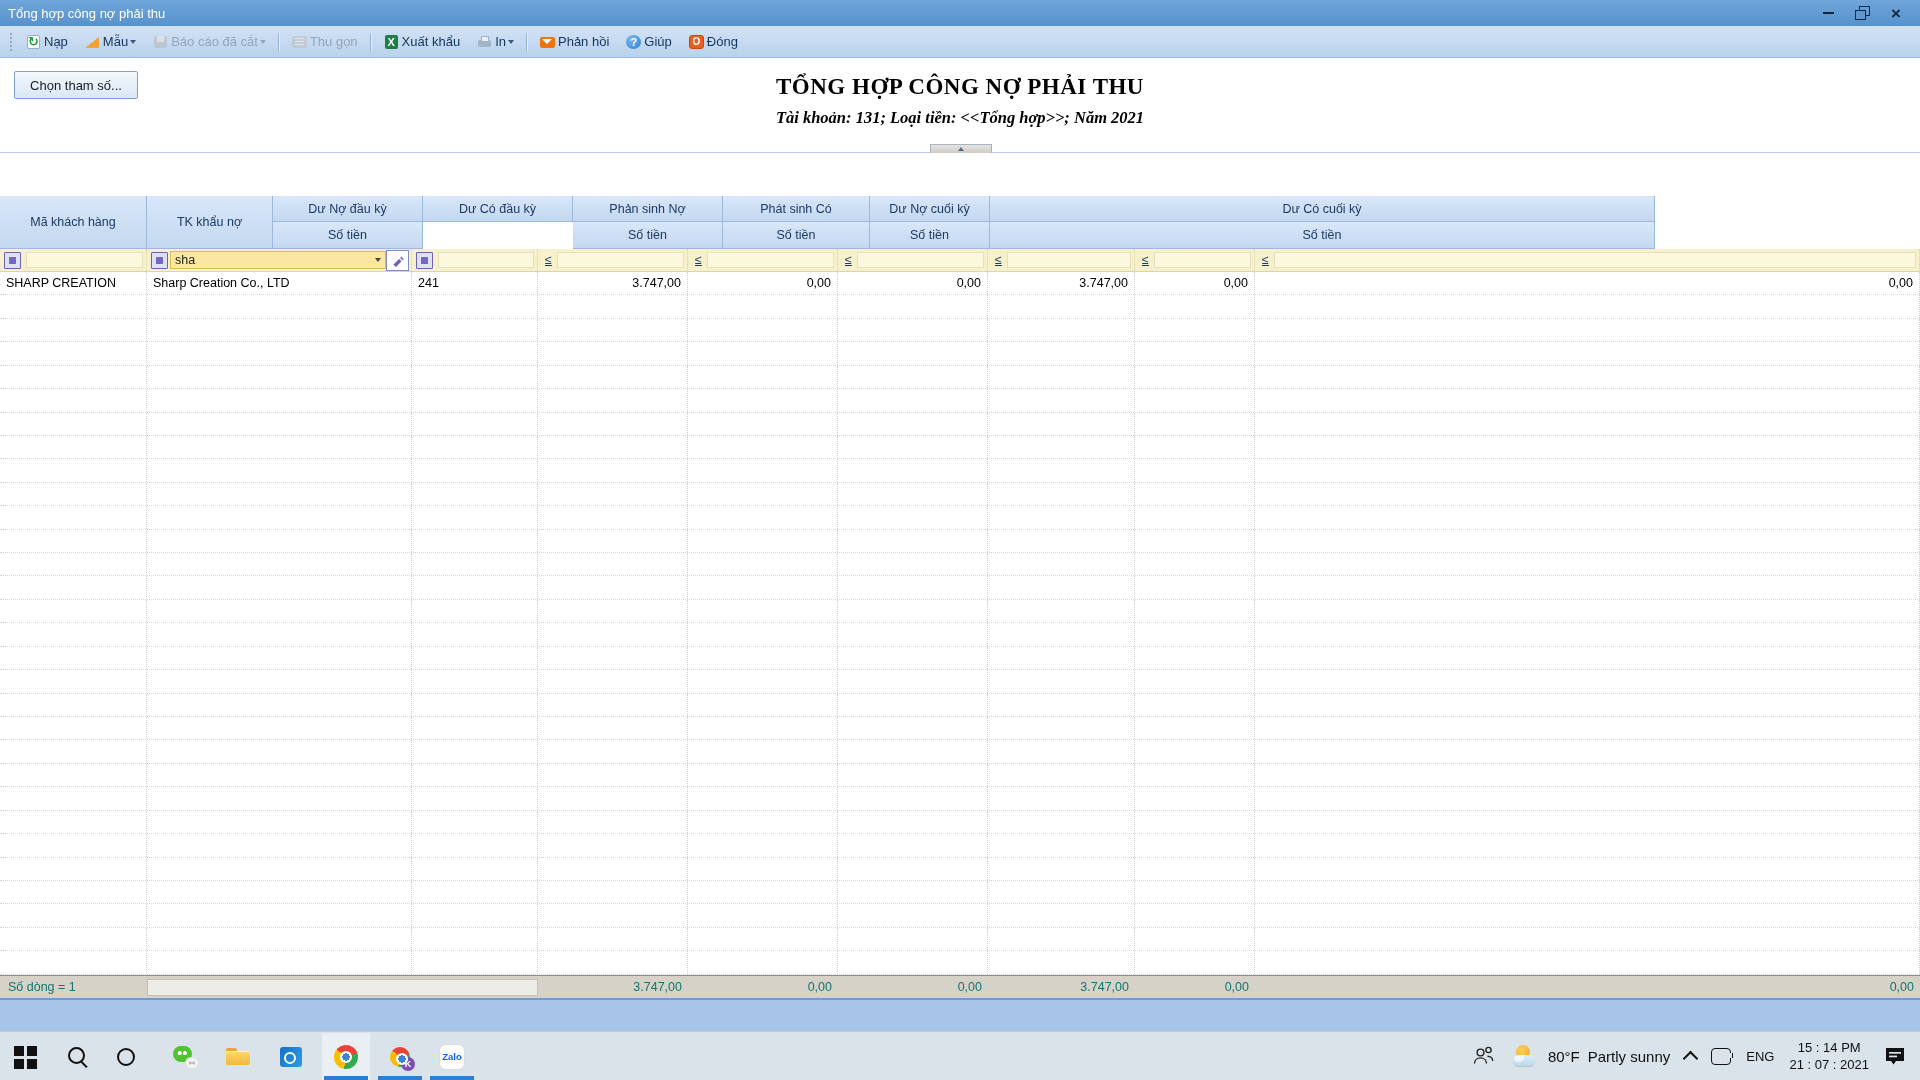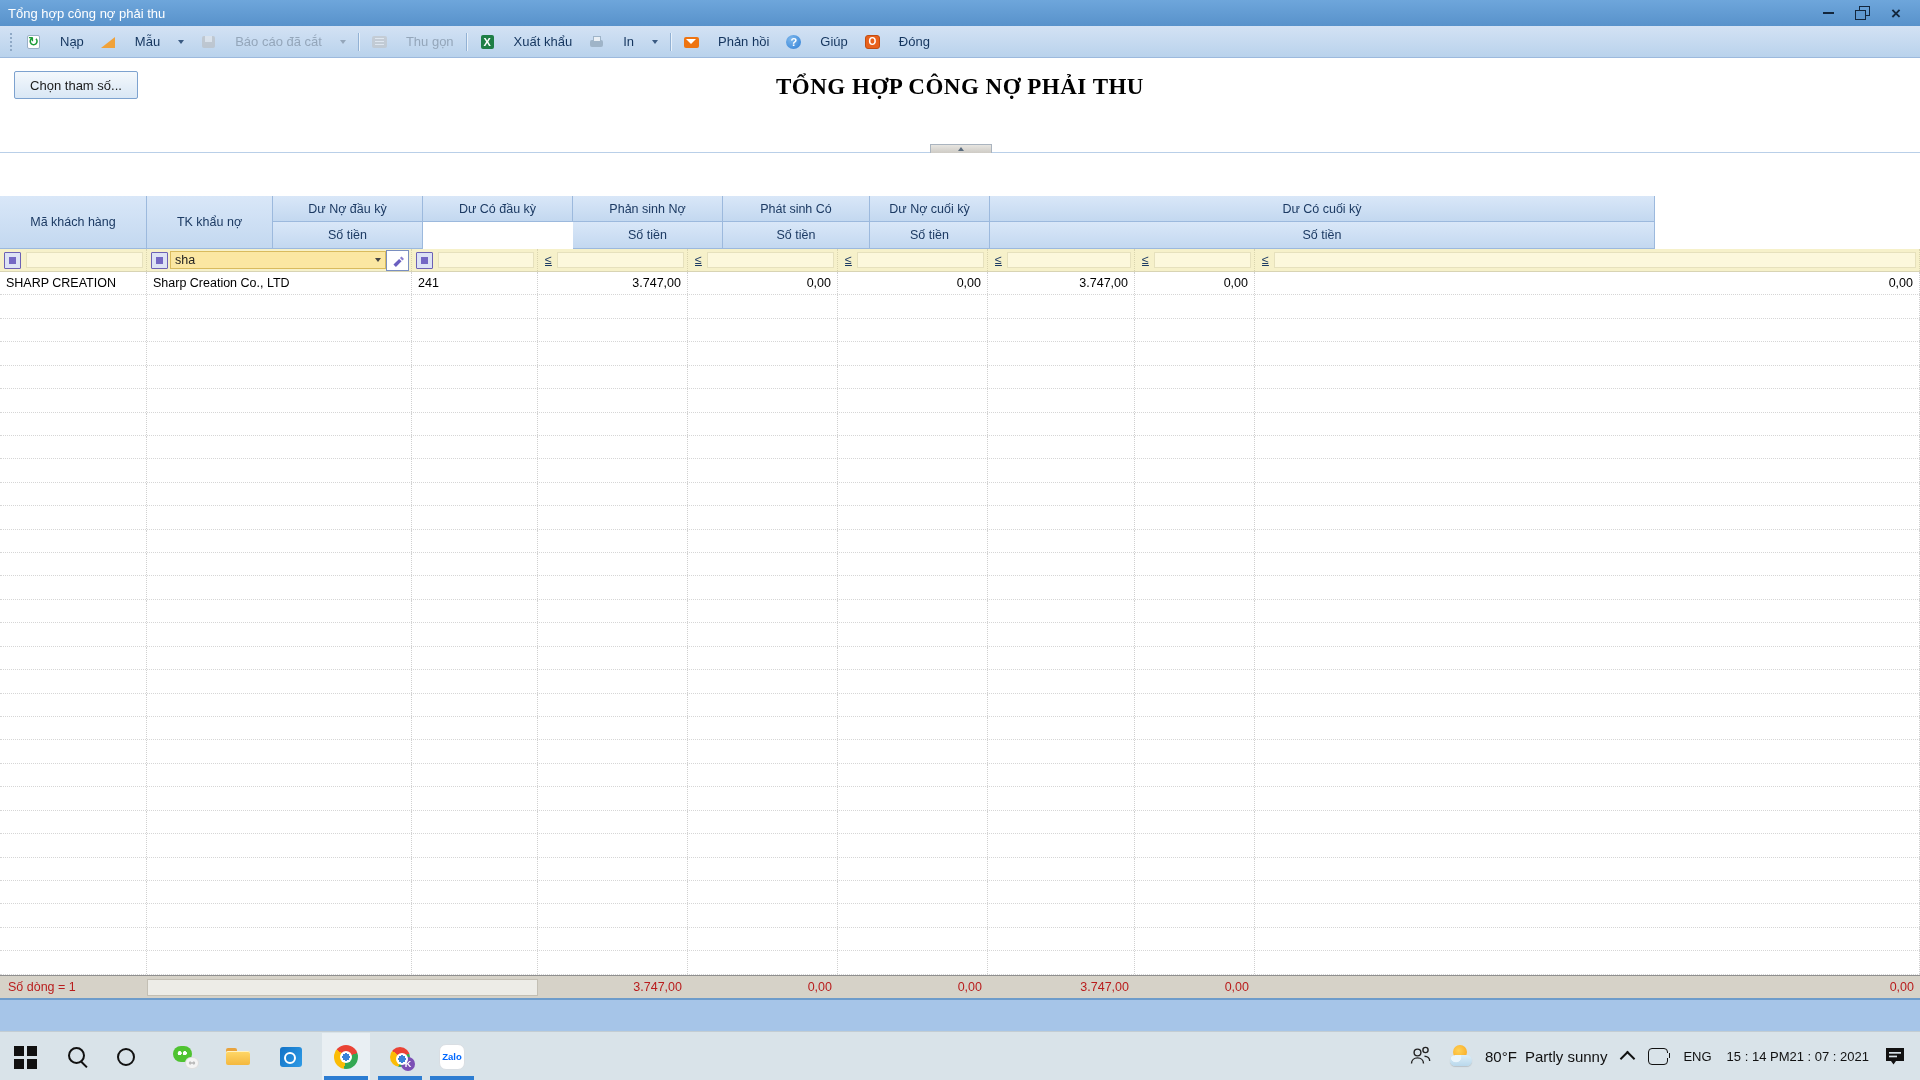--- a/index.html
+++ b/index.html
@@ -17,21 +17,21 @@
   .wc-restore::after{content:'';position:absolute;width:9px;height:8px;border:1.6px solid #13263c;right:10px;top:8px;background:#5f98cf;}
   .wc-close{font-size:17px;font-weight:bold;color:#13263c;line-height:1;}
 
   
   .toolbar{position:absolute;top:26px;left:0;width:100%;height:32px;
     background:linear-gradient(#d3e2f4,#b9d2ec);border-bottom:1px solid #9cb9dd;
     display:flex;align-items:center;padding-left:4px;box-sizing:border-box;}
   .tb-grip{width:5px;height:20px;margin:0 4px;
     background-image:radial-gradient(circle,#8fa9c6 1px,transparent 1.3px);
     background-size:4px 4px;background-repeat:repeat-y;background-position:center;}
-  .tb-item{display:flex;align-items:center;gap:18px;padding:3px 8px;border-radius:2px;color:#14355e;font-size:13px;}
+  .tb-item{display:flex;align-items:center;gap:2px;padding:3px 8px;border-radius:2px;color:#14355e;font-size:13px;}
   .tb-item.disabled{pointer-events:none;justify-content:flex-end;}
   .tb-item.disabled .lbl{color:#94a6ba;}
   .tb-item.disabled .ticon{filter:grayscale(1) opacity(.55);}
   .tb-item.disabled .drop{border-top-color:#94a6ba;}
   .tb-sep{width:1px;height:18px;background:#92b1d4;margin:0 4px;box-shadow:1px 0 0 #e8f1fa;}
   .drop{width:0;height:0;border:3.5px solid transparent;border-top:4.5px solid #3a5a82;margin-top:4px;}
   .ticon{width:17px;height:16px;position:relative;flex:none;}
   .t-refresh::before{content:'';position:absolute;inset:1px 2px;background:#fff;border:1px solid #9ab0c6;border-radius:2px;}
   .t-refresh::after{content:'↻';position:absolute;inset:0;display:flex;align-items:center;justify-content:center;color:#1d9c39;font-weight:bold;font-size:13px;}
   .t-template::after{content:'';position:absolute;left:1px;bottom:2px;width:0;height:0;border-left:14px solid transparent;border-bottom:11px solid #f0a23a;}
@@ -95,21 +95,21 @@
     display:flex;align-items:center;justify-content:center;}
 
   .grid-rows{position:absolute;top:272px;left:0;width:1920px;height:703px;overflow:hidden;background:#fff;}
   .grow{display:flex;height:23.43px;border-bottom:1px dotted #d6d6d6;box-sizing:border-box;}
   .cell{height:100%;border-right:1px dotted #d0d0d0;display:flex;align-items:center;
     padding:0 6px;font-size:12.5px;color:#000;box-sizing:border-box;overflow:hidden;white-space:nowrap;}
   .cell.num{justify-content:flex-end;}
 
   
   .gfooter{position:absolute;top:975px;left:0;width:1920px;height:23px;background:#d6d2c8;
-    border-top:1px solid #8f8f8f;display:flex;align-items:center;font-size:12.5px;color:#b91c1c;box-sizing:border-box;}
+    border-top:1px solid #8f8f8f;display:flex;align-items:center;font-size:12.5px;color:#0f766e;box-sizing:border-box;}
   .f-label{width:147px;padding-left:8px;box-sizing:border-box;flex:none;}
   .f-light{width:391px;height:17px;background:#edece7;border:1px solid #c3bfb4;box-sizing:border-box;flex:none;}
   .f-num{box-sizing:border-box;text-align:right;padding-right:6px;flex:none;}
 
   .bottom-strip{position:absolute;top:998px;left:0;width:100%;height:33px;background:#a6c5e8;border-top:2px solid #6e9ccb;box-sizing:border-box;}
 
   
   .taskbar{position:absolute;top:1031px;left:0;width:100%;height:49px;background:#d9e3e9;border-top:1px solid #c3cdd3;box-sizing:border-box;}
   .app{position:absolute;top:1px;width:48px;height:47px;display:flex;align-items:center;justify-content:center;}
   .app.active{background:#e9eff3;}
@@ -151,21 +151,21 @@
       background:radial-gradient(circle at 40% 40%,#ffd257,#f8a41c);}
   .weather-ic::after{content:'';position:absolute;left:1px;bottom:2px;width:22px;height:11px;border-radius:8px;
       background:radial-gradient(circle at 6px 2px,#eaf5fc 5px,transparent 5.6px),linear-gradient(#dceef8,#b9d8ec);
       box-shadow:0 1px 1px rgba(0,0,0,.15);}
   .weather-temp{font-size:15px;}
   .weather-label{font-size:15px;}
   .chev{width:9px;height:9px;border-left:2px solid #111;border-top:2px solid #111;transform:rotate(45deg);margin-top:4px;}
   .inputind{position:relative;width:18px;height:15px;border:1.7px solid #111;border-radius:4px;}
   .inputind::after{content:'';position:absolute;right:-3px;top:4px;width:4px;height:5px;background:#d9e3e9;border-right:1.7px solid #111;}
   .lang{font-size:13px;}
-  .time{display:flex;flex-direction:row;align-items:center;justify-content:center;font-size:13px;line-height:17px;}
+  .time{display:flex;flex-direction:column;align-items:center;justify-content:center;font-size:13px;line-height:17px;}
 </style>
 </head>
 <body>
 
 <div id="screen">
 
   <div class="titlebar">
     <span class="tb-title">Tổng hợp công nợ phải thu</span>
     <div class="win-controls">
       <div class="wc wc-min"></div>
@@ -218,20 +218,21 @@
         <div class="tb-item">
           <span class="ticon t-close-o"></span>
           <span class="lbl">Đóng</span>
         </div>
       </div>
   </div>
 
   <div class="report-area">
     <div class="params-btn">Chọn tham số...</div>
     <div class="report-title">TỔNG HỢP CÔNG NỢ PHẢI THU</div>
+    <div class="report-subtitle">Tài khoản: 131; Loại tiền: &lt;&lt;Tổng hợp&gt;&gt;; Năm 2021</div>
   </div>
   <div class="splitter-tab"></div>
 
 
   <div class="grid-header" id="grid-header">
       <div class="gcol" style="width: 147px;">
         <div class="hcell">Mã khách hàng</div>
       </div>
       <div class="gcol" style="width: 126px;">
         <div class="hcell">TK khẩu nợ</div>

